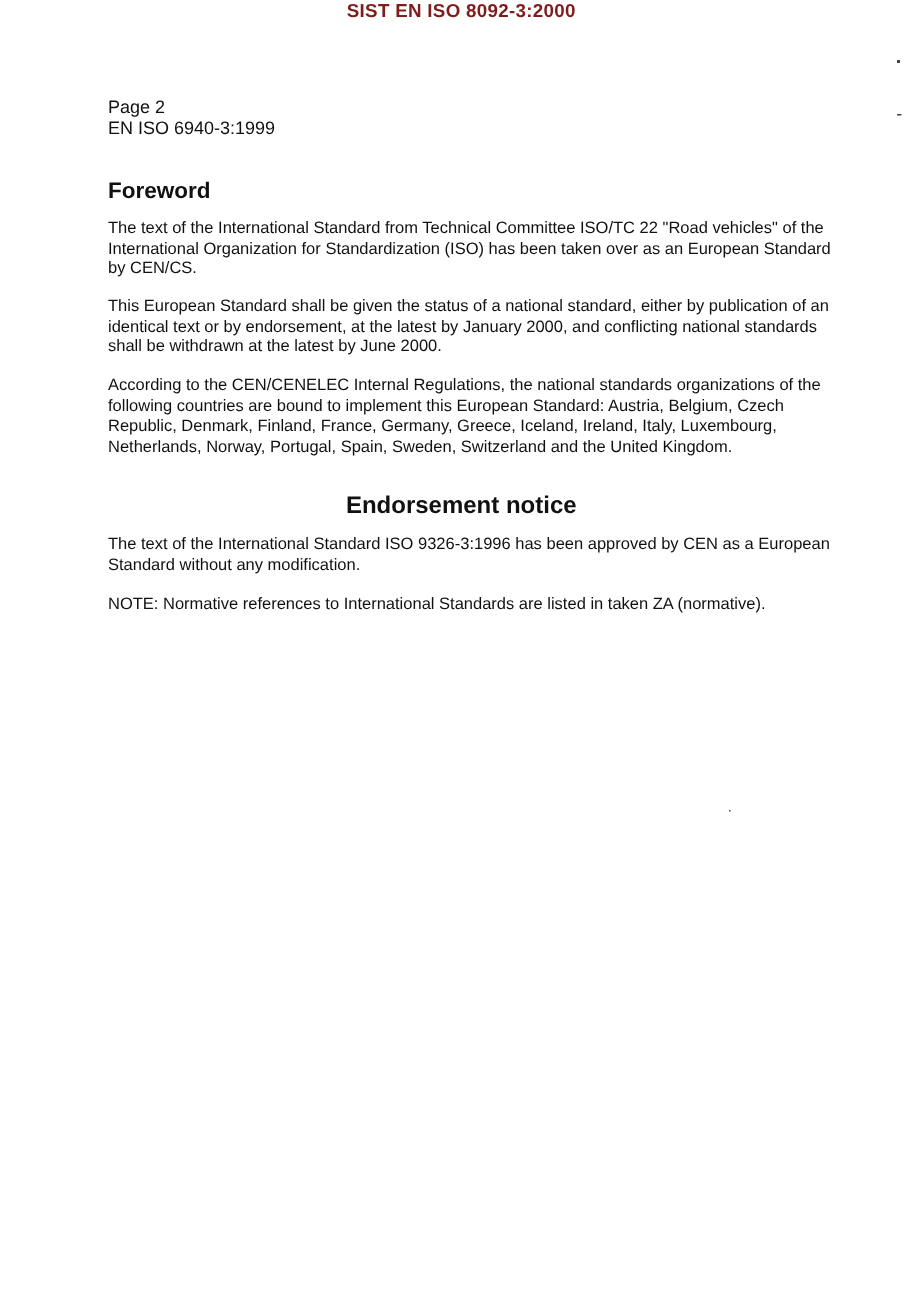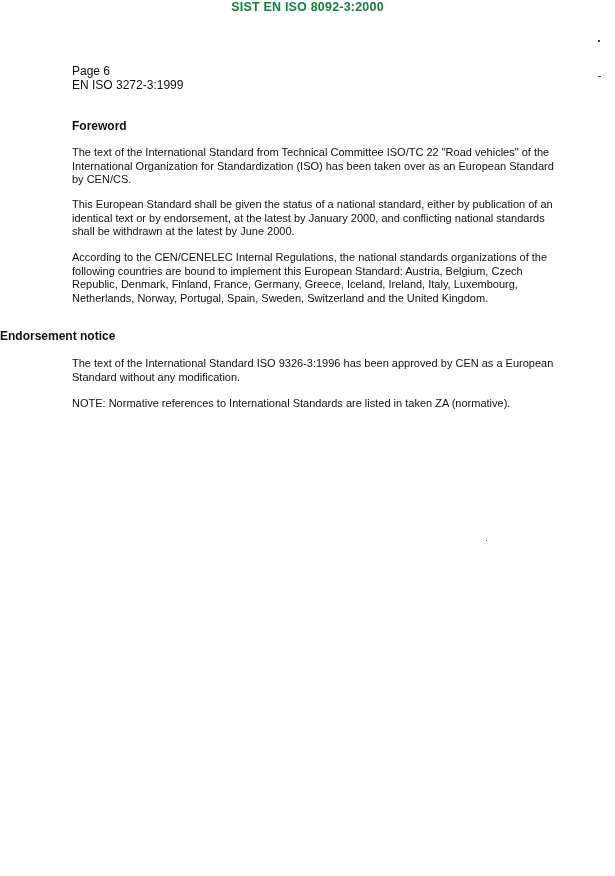--- a/index.html
+++ b/index.html
@@ -1,33 +1,33 @@
 <!DOCTYPE html>
 <html><head>
   <meta charset="utf-8">
   <style>
     html, body { margin: 0; padding: 0; background: #ffffff; }
     body { width: 615px; height: 876px; position: relative; overflow: hidden;
            font-family: "Liberation Sans", sans-serif; color: #111; }
     .watermark { position: absolute; top: 0; left: 0; width: 615px; text-align: center;
-                 font-weight: bold; font-size: 12.5px; color: #15803d; letter-spacing: 0.2px; line-height: 14px; }
+                 font-weight: bold; font-size: 12.5px; color: #7f1d1d; letter-spacing: 0.2px; line-height: 14px; }
     .header { position: absolute; left: 72px; top: 64px; font-size: 12px; line-height: 14px; }
-    .title { position: absolute; left: 72px; top: 119px; font-size: 12px; font-weight: bold; }
+    .title { position: absolute; left: 72px; top: 119px; font-size: 15px; font-weight: bold; }
     .para { position: absolute; left: 72px; width: 490px; font-size: 11px; line-height: 13.6px; }
-    .subhead { position: absolute; left: 0; width: 615px; text-align: left; top: 329px; font-size: 12px; font-weight: bold; }
+    .subhead { position: absolute; left: 0; width: 615px; text-align: center; top: 329px; font-size: 16px; font-weight: bold; }
     .speck { position: absolute; width: 2px; height: 2px; background: #444; }
   </style>
 </head>
 <body>
 
 <div class="watermark">SIST EN ISO 8092-3:2000</div>
 
 <div class="header">
-  <div>Page 6</div>
-  <div>EN ISO 3272-3:1999</div>
+  <div>Page 2</div>
+  <div>EN ISO 6940-3:1999</div>
 </div>
 
 <div class="title">Foreword</div>
 
 <div class="para" style="top:146px">The text of the International Standard from Technical Committee ISO/TC 22 "Road vehicles" of the International Organization for Standardization (ISO) has been taken over as an European Standard by CEN/CS.</div>
 <div class="para" style="top:198px">This European Standard shall be given the status of a national standard, either by publication of an identical text or by endorsement, at the latest by January 2000, and conflicting national standards shall be withdrawn at the latest by June 2000.</div>
 <div class="para" style="top:251px">According to the CEN/CENELEC Internal Regulations, the national standards organizations of the following countries are bound to implement this European Standard: Austria, Belgium, Czech Republic, Denmark, Finland, France, Germany, Greece, Iceland, Ireland, Italy, Luxembourg, Netherlands, Norway, Portugal, Spain, Sweden, Switzerland and the United Kingdom.</div>
 
 <div class="subhead">Endorsement notice</div>
 

